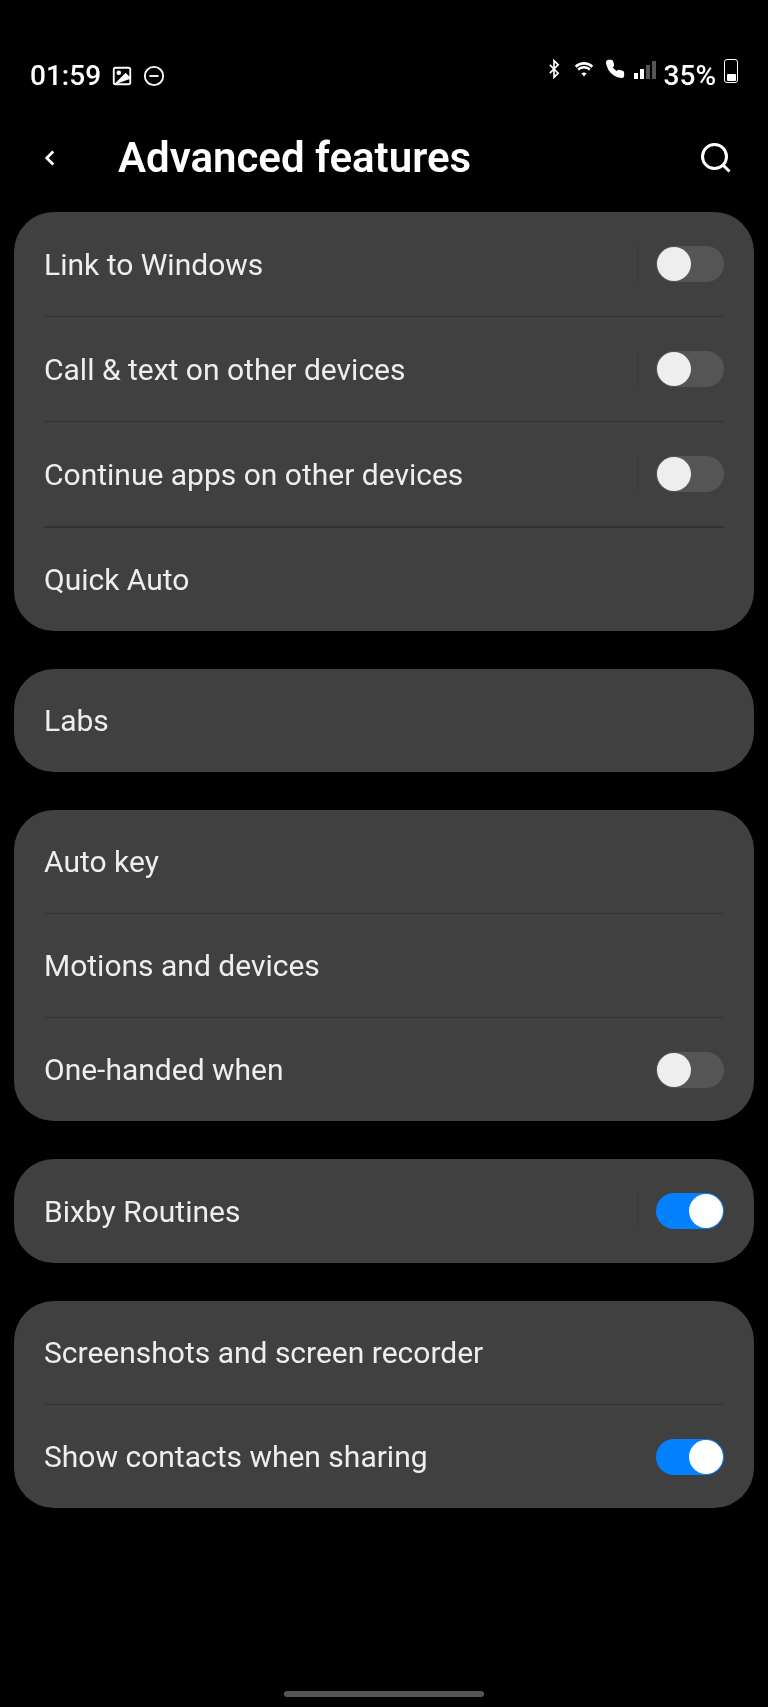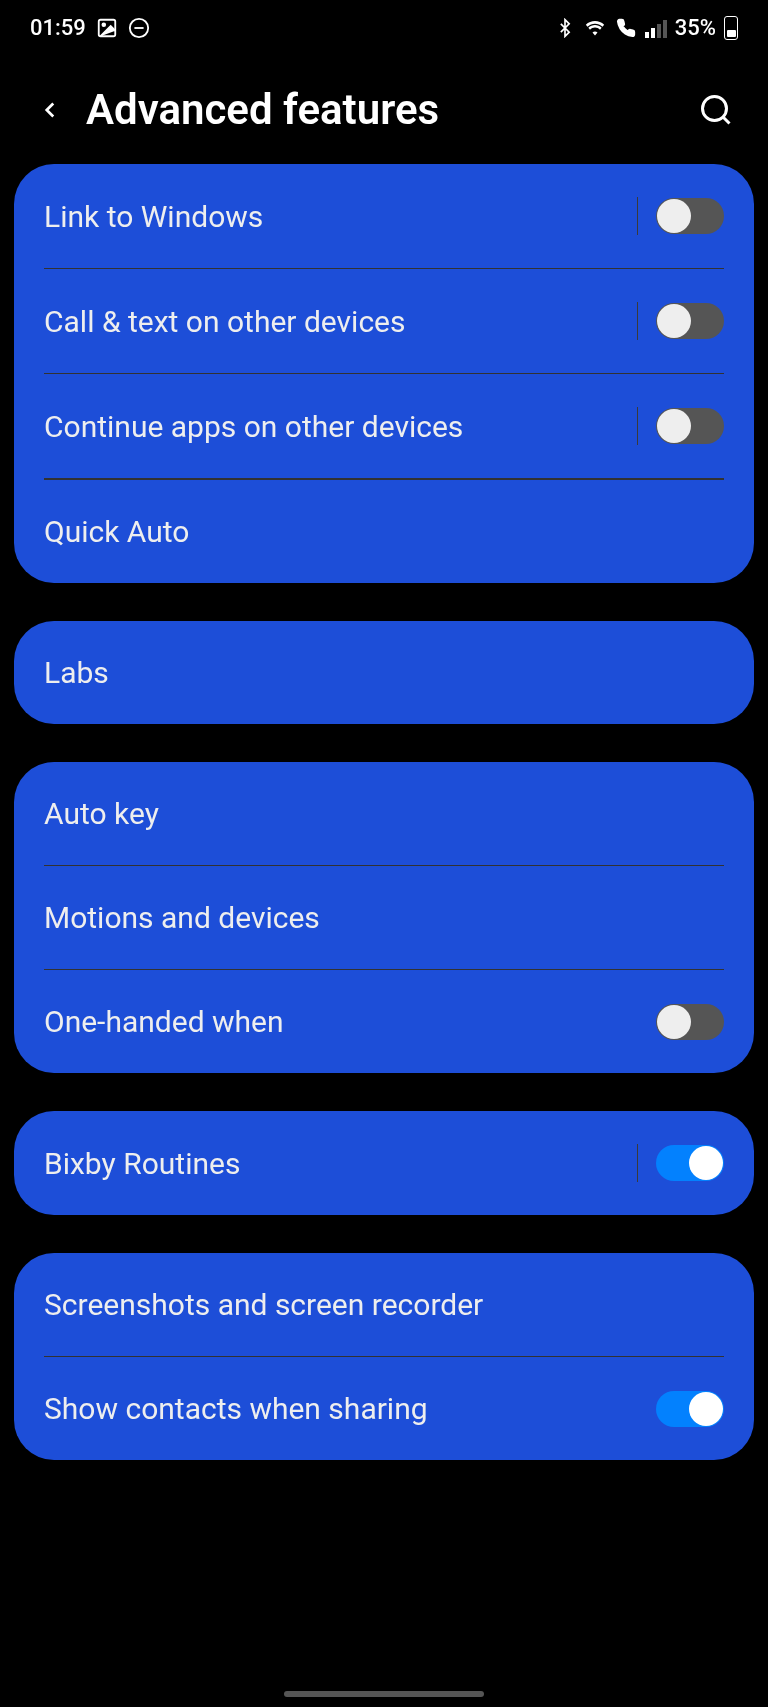--- a/index.html
+++ b/index.html
@@ -15,43 +15,44 @@
       font-family: -apple-system, BlinkMacSystemFont, 'Segoe UI', Roboto, sans-serif;
       color: #ffffff;
       overflow: hidden;
     }
     .status-bar {
       height: 55px;
       display: flex;
       justify-content: space-between;
       align-items: center;
       padding: 0 30px;
-      font-size: 22px;
+      font-size: 28px;
       font-weight: 500;
+      margin-top: 48px;
     }
     .status-left {
       display: flex;
       align-items: center;
       gap: 10px;
     }
     .status-right {
       display: flex;
-      align-items: center;
+      align-items: flex-start;
       gap: 8px;
     }
     .status-icon {
       display: inline-flex;
       align-items: center;
       justify-content: center;
     }
     .header {
       display: flex;
       align-items: center;
       padding: 30px 30px 30px 30px;
-      gap: 16px;
+      gap: 48px;
     }
     .back-button {
       display: flex;
       align-items: center;
       justify-content: center;
       width: 40px;
       height: 40px;
     }
     .header-title {
       font-size: 42px;
@@ -62,21 +63,21 @@
       display: flex;
       align-items: center;
       justify-content: center;
       width: 45px;
       height: 45px;
     }
     .content {
       padding: 0 14px;
     }
     .section {
-      background: #1d4ed8;
+      background: #404040;
       border-radius: 40px;
       margin-bottom: 38px;
       overflow: hidden;
     }
     .list-item {
       display: flex;
       align-items: center;
       justify-content: space-between;
       padding: 33px 30px;
       min-height: 103px;

